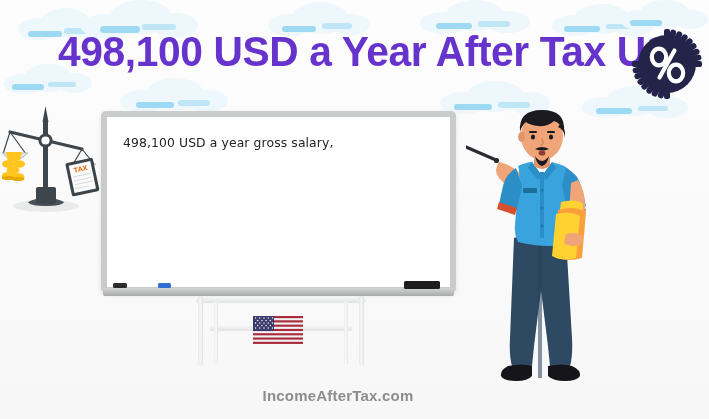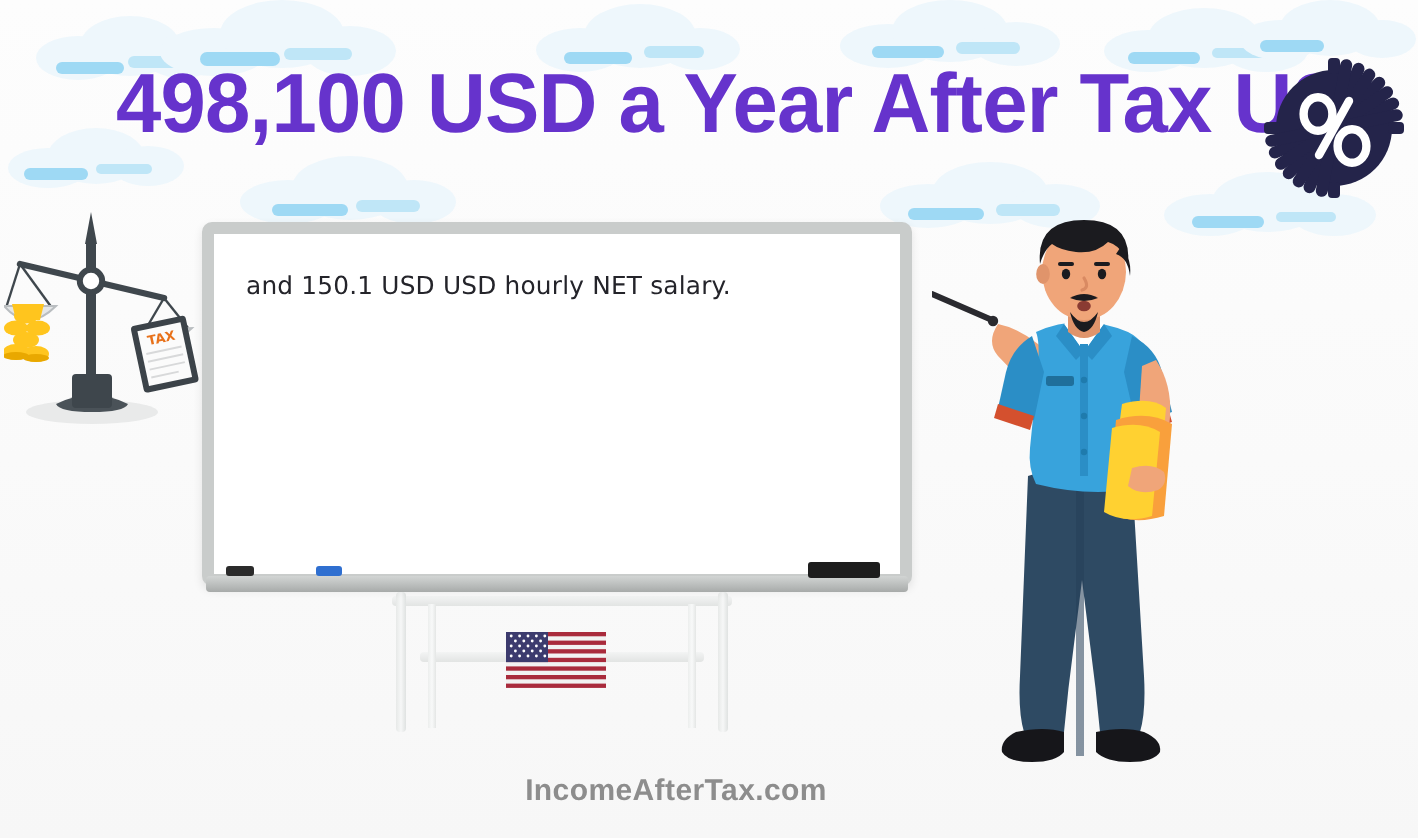--- a/index.html
+++ b/index.html
@@ -350,21 +350,21 @@
           <line x1="72" y1="77" x2="90" y2="77"></line>
           <line x1="72" y1="81" x2="90" y2="81"></line>
           <line x1="72" y1="85" x2="86" y2="85"></line>
         </g>
       </g>
     </svg>
   </div>
 
   <div id="whiteboard">
     <div id="board-text">
-      <span class="line">and 150.1 USD USD hourly NET salary.</span>
+      <span class="line">498,100 USD a year gross salary,</span>
     </div>
   </div>
 
   <div id="board-tray"></div>
   <div class="marker" id="marker-black"></div>
   <div class="marker" id="marker-blue"></div>
   <div id="eraser"></div>
 
   <div id="stand">
     <div class="rail top"></div>

